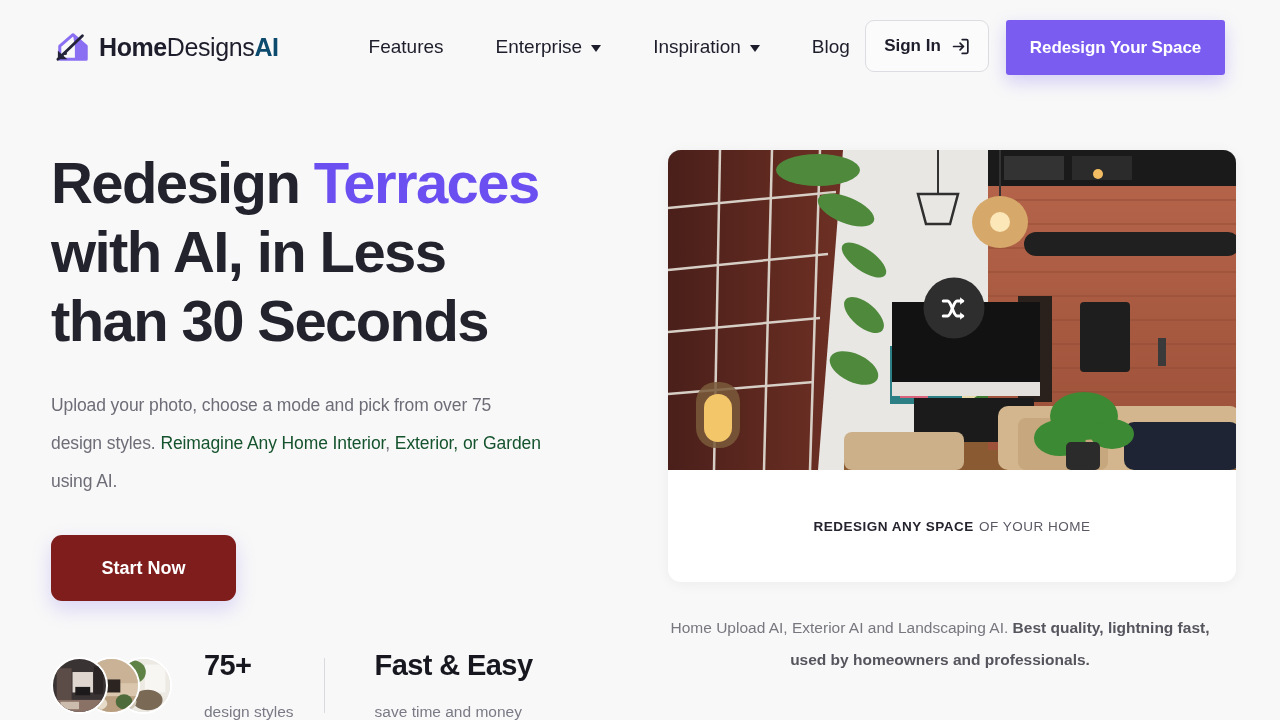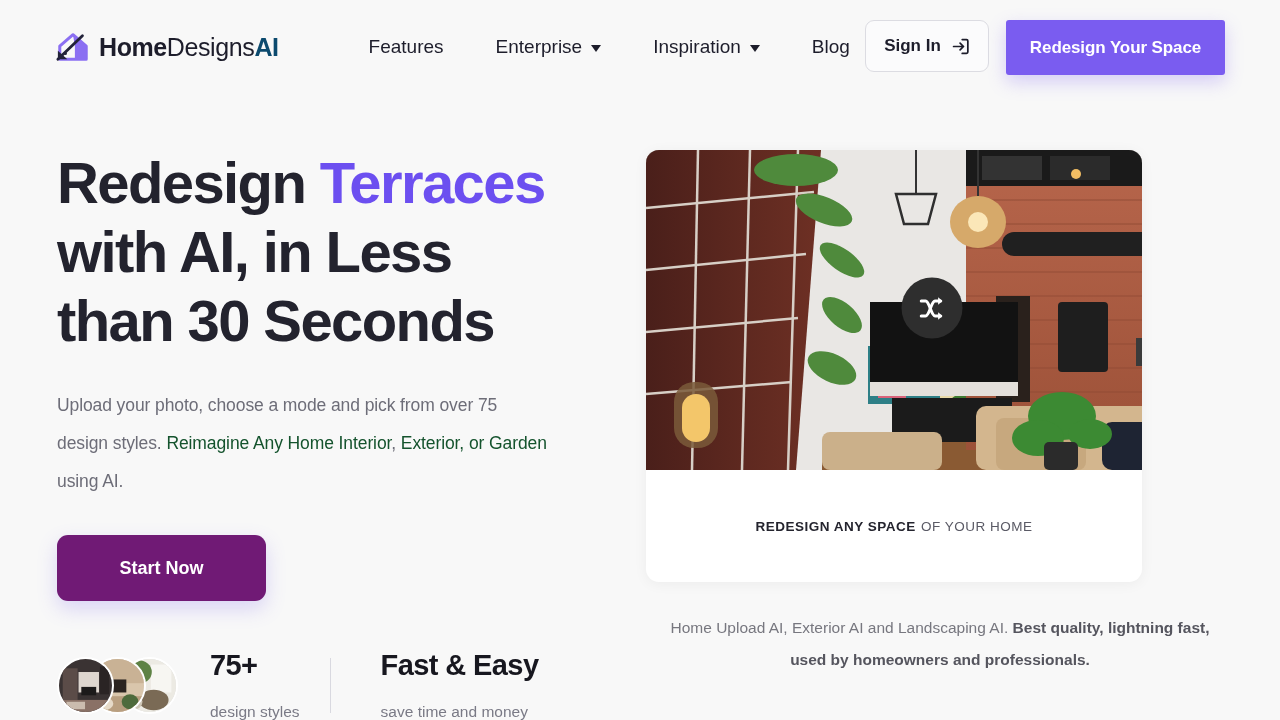--- a/index.html
+++ b/index.html
@@ -46,35 +46,35 @@
   .signin-icon { width:19px; height:19px; display:block; }
   .btn-cta {
     display:flex; align-items:center; justify-content:center;
     width:219px; height:55px; border-radius:3px; border:none;
     background:#7a5cf0; color:#fff; font-size:17px; font-weight:bold;
     letter-spacing:-.1px; cursor:pointer;
     box-shadow:0 7px 18px rgba(122,92,240,.28);
   }
 
   
-  .hero-left { position:absolute; left:57px; top:148px; width:600px; }
+  .hero-left { position:absolute; left:51px; top:148px; width:600px; }
   .headline {
     font-size:58px; line-height:69px; font-weight:bold;
     color:#23232e; letter-spacing:-1.6px;
   }
   .hl-accent { color:#6c4ff0; }
   .subcopy {
     margin-top:31px; width:492px;
     font-size:17.5px; line-height:38px; color:#6d6d78; letter-spacing:-.1px;
   }
   .subcopy b { color:#14532d; font-weight:normal; }
 
   .btn-start {
-    margin-top:35px; width:209px; height:66px; border:none; border-radius:11px;
-    background:#701a75; color:#fff; font-size:18px; font-weight:bold;
+    margin-top:35px; width:185px; height:66px; border:none; border-radius:11px;
+    background:#7f1d1d; color:#fff; font-size:18px; font-weight:bold;
     cursor:pointer; display:flex; align-items:center; justify-content:center;
     box-shadow:0 8px 20px rgba(111,85,238,.22);
   }
 
   .stats { margin-top:48px; display:flex; align-items:center; }
   .avatars { position:relative; width:130px; height:57px; }
   .avatar {
     position:absolute; top:0; width:57px; height:57px; border-radius:50%;
     border:2.5px solid #fff; overflow:hidden; background:#ddd;
   }
@@ -83,21 +83,21 @@
   .avatar:nth-child(3){ left:64px; z-index:1; }
   .av-svg { width:100%; height:100%; display:block; }
 
   .stat-block { margin-left:23px; }
   .stat-value { font-size:29px; font-weight:bold; color:#17171f; letter-spacing:-.6px; line-height:33px; }
   .stat-label { margin-top:21px; font-size:15.5px; color:#7a7a86; }
   .stat-div { width:1px; height:55px; background:#d9d9e0; margin:0 27px 0 30px; }
 
   
   .card {
-    position:absolute; left:646px; top:150px; width:496px; height:432px;
+    position:absolute; left:668px; top:150px; width:568px; height:432px;
     background:#fff; border-radius:13px; overflow:hidden;
     box-shadow:0 2px 14px rgba(0,0,0,.05);
   }
   .card-img { position:relative; width:572px; height:320px; overflow:hidden; background:#2a1a14; }
   .card-img svg { display:block; width:572px; height:320px; }
   .shuffle-btn {
     position:absolute; left:50%; top:158px; transform:translate(-50%,-50%);
     width:61px; height:61px; border-radius:50%; background:#2e2e2e;
     display:flex; align-items:center; justify-content:center; cursor:pointer;
   }

